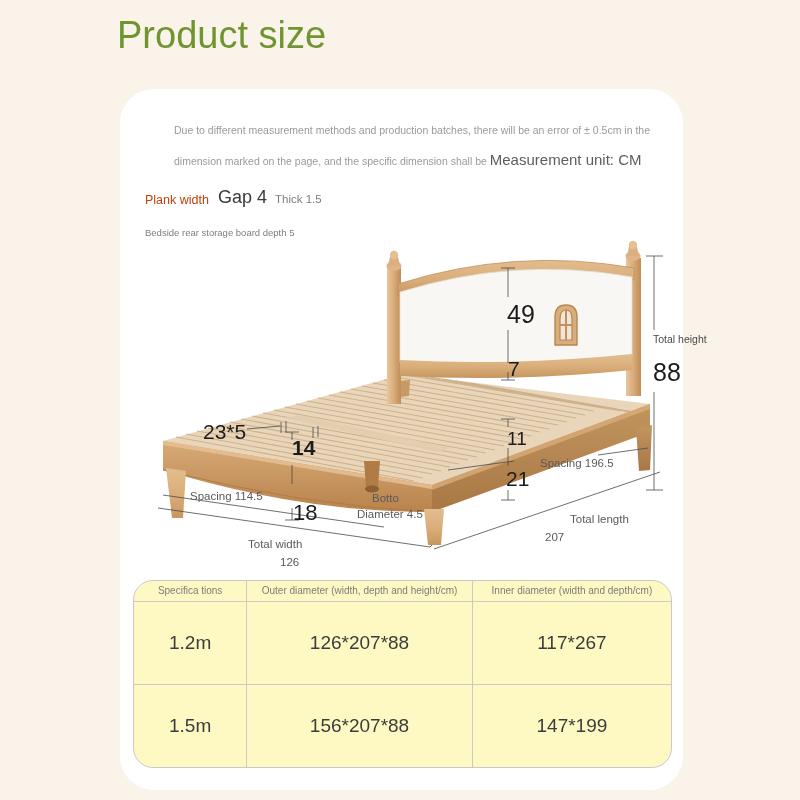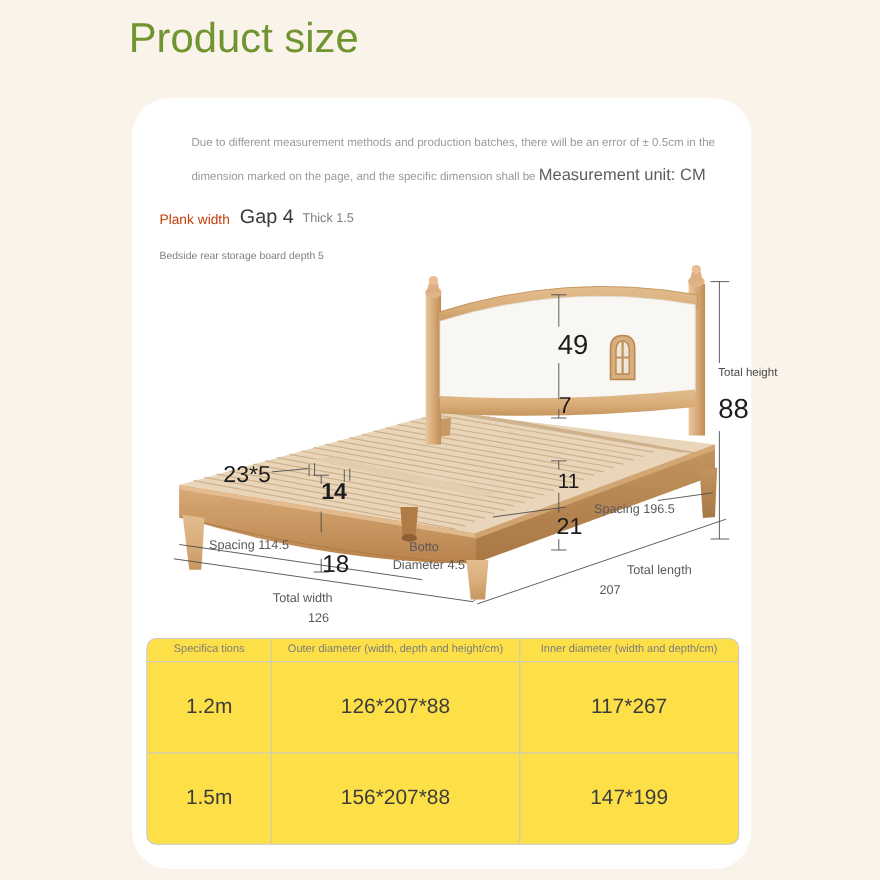--- a/index.html
+++ b/index.html
@@ -82,23 +82,23 @@
   .lbl-tw-v { left: 262px; top: 556px; margin-left: 18px; }
   .lbl-tl   { left: 527px; top: 513px; margin-left: 43px; }
   .lbl-tl-v { left: 545px; top: 531px; }
 
   
   .spec-table {
     position: absolute;
     left: 133px; top: 580px;
     width: 539px; height: 188px;
     border: 1px solid #c9c9c9;
-    border-radius: 9px;
+    border-radius: 20px;
     overflow: hidden;
-    background: #fde047;
+    background: #fef9c3;
   }
   .spec-table table {
     width: 100%; height: 100%;
     border-collapse: collapse;
     table-layout: fixed;
   }
   .spec-table th, .spec-table td {
     border: 1px solid #c9c9c9;
     text-align: center;
     vertical-align: middle;

